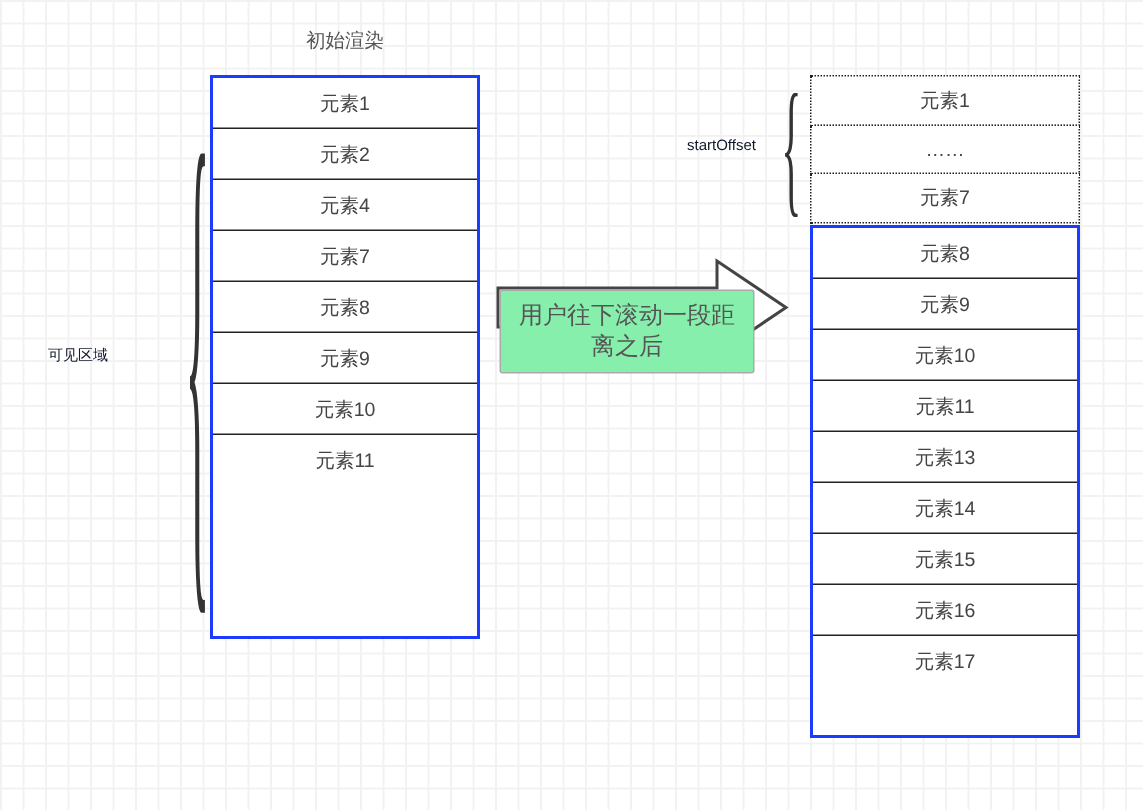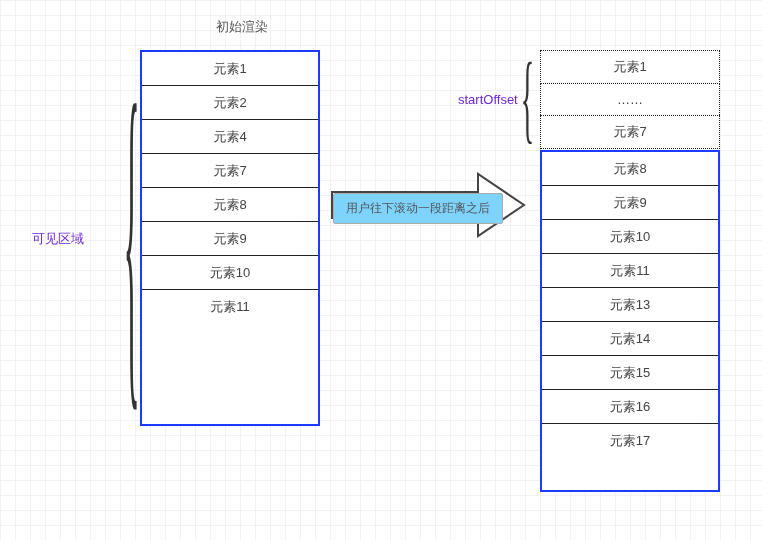--- a/index.html
+++ b/index.html
@@ -67,46 +67,46 @@
     position: absolute;
     font-family: "STIXGeneral", "Times New Roman", serif;
     color: #333;
     transform-origin: center center;
     text-align: center;
     line-height: 1;
   }
 
   .label {
     position: absolute;
-    font-size: 13px;
-    color: #6d28d9;
+    font-size: 10px;
+    color: #0f172a;
   }
 
   
   .arrow-svg {
     position: absolute;
   }
   .arrow-caption {
     position: absolute;
-    background: #7dd3fc;
+    background: #86efac;
     border: 1px solid #aaa;
     border-radius: 2px;
     padding: 6px 8px;
-    font-size: 12px;
+    font-size: 16px;
     color: #555;
     text-align: center;
     box-sizing: border-box;
   }
 </style>
 </head>
 <body>
 
 <div class="canvas">
 
-  <div class="title" style="left:172px; top:18px; width:140px;">初始渲染</div>
+  <div class="title" style="left:160px; top:18px; width:140px;">初始渲染</div>
 
   <div class="brace" style="left:110px; top:50px; width:30px; height:374px; font-size:370px; transform:scaleX(0.09);">{</div>
   <div class="label" style="left:32px; top:230px;">可见区域</div>
 
   <div class="list-box" style="left:140px; top:50px; width:180px; height:376px;">
     <div class="row">元素1</div>
     <div class="row">元素2</div>
     <div class="row">元素4</div>
     <div class="row">元素7</div>
     <div class="row">元素8</div>

